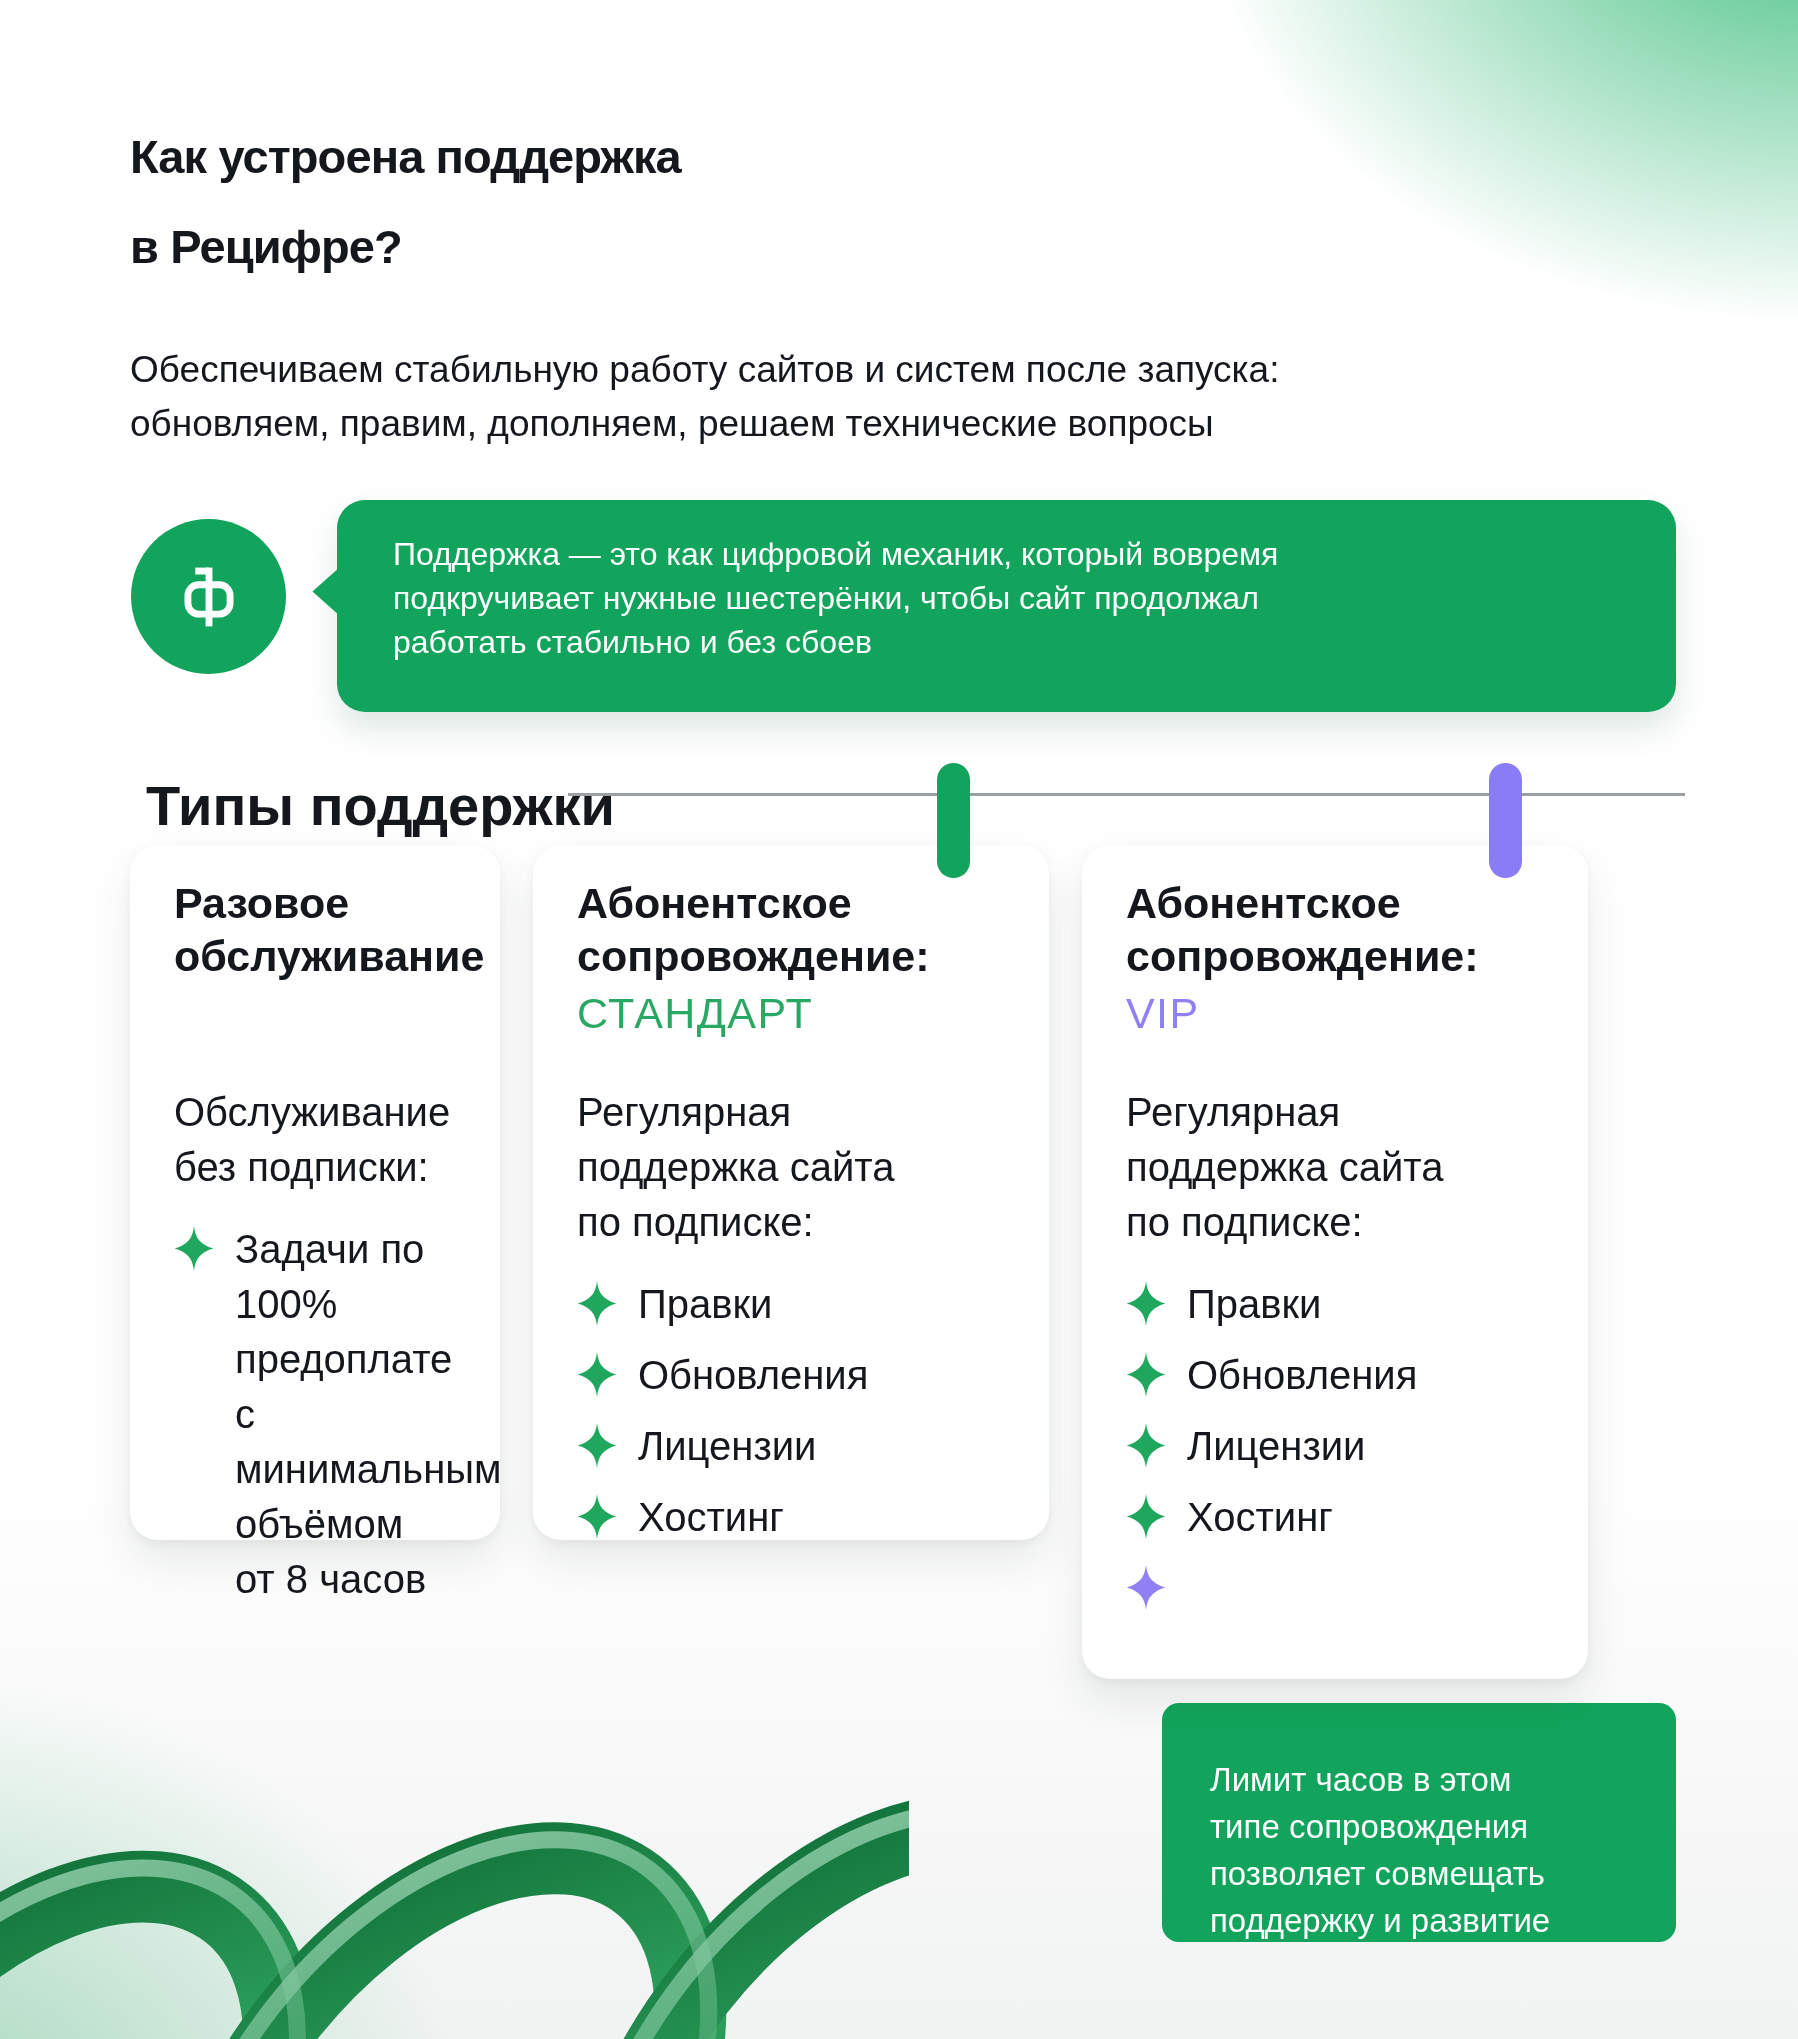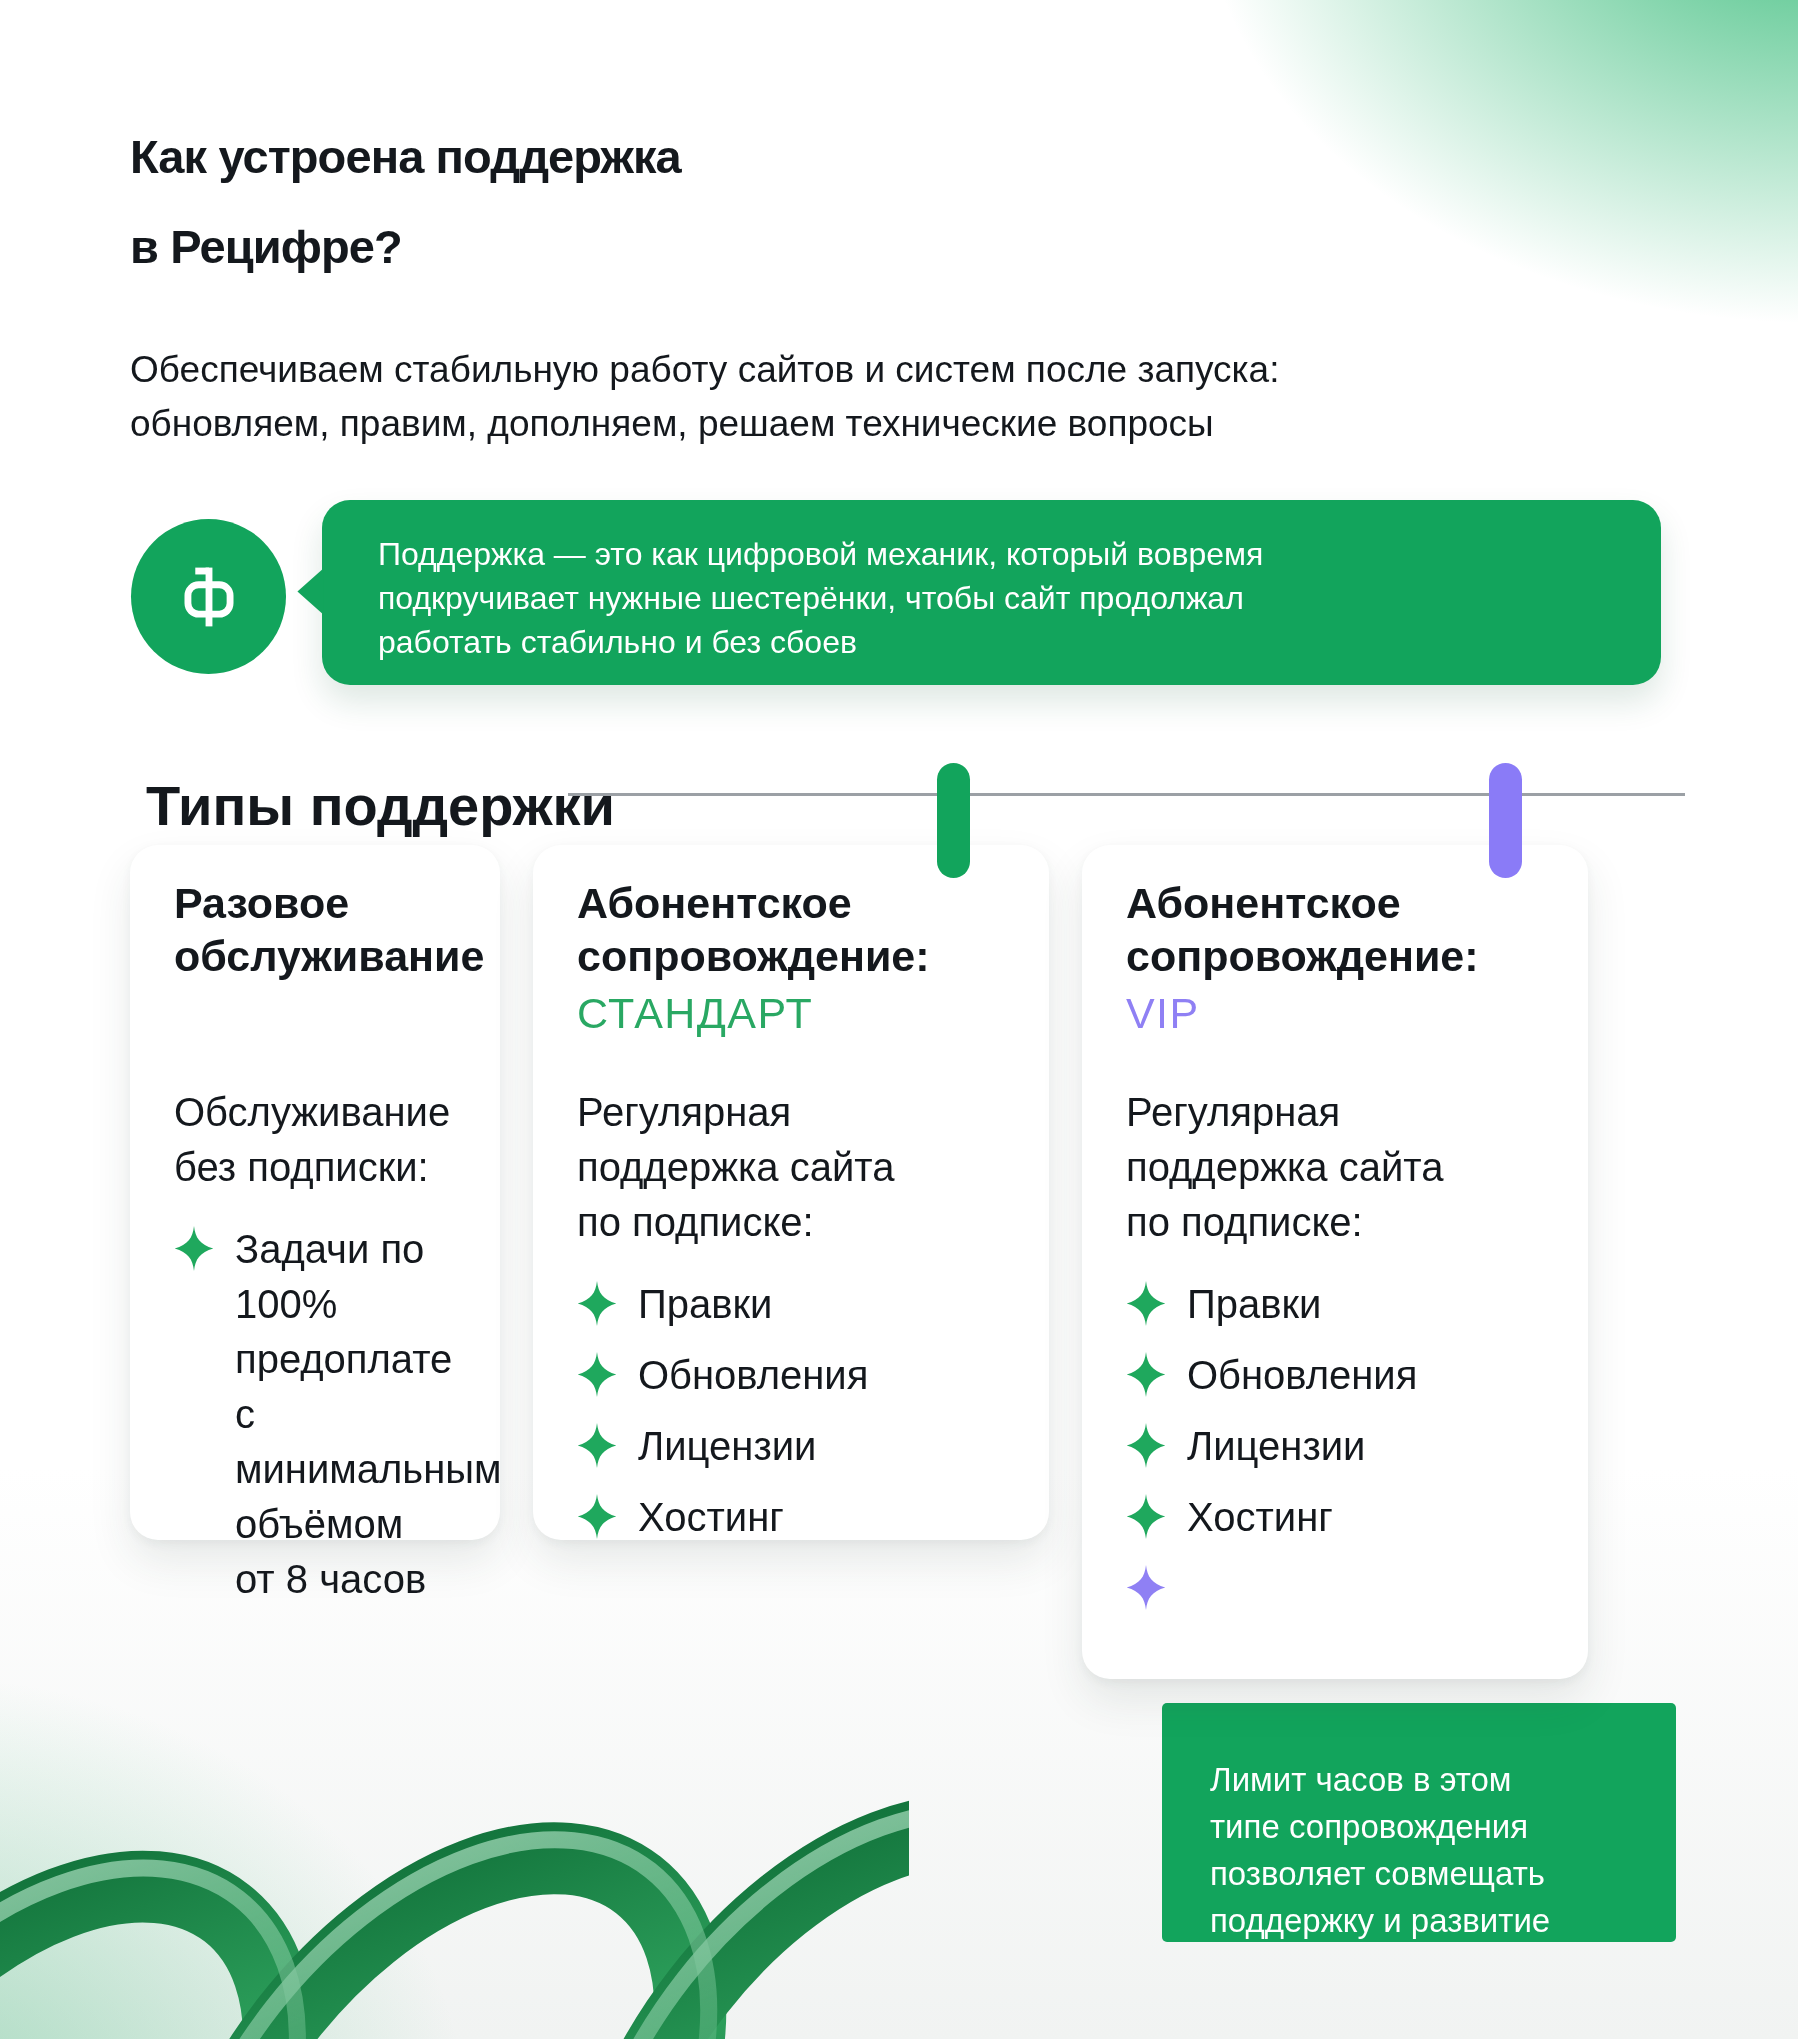--- a/index.html
+++ b/index.html
@@ -27,21 +27,21 @@
     font-size:37px;line-height:54px;font-weight:400;
     white-space:pre-line;
   }
 
   .logo-circle{
     position:absolute;left:131px;top:519px;width:155px;height:155px;
     background:var(--green,#12a45c);border-radius:50%;
     display:flex;align-items:center;justify-content:center;
   }
   .bubble{
-    position:absolute;left:322px;top:500px;width:1339px;height:185px;
+    position:absolute;left:337px;top:500px;width:1339px;height:212px;
     background:var(--green,#12a45c);border-radius:28px;
     box-shadow:0 17px 32px rgba(20,90,55,.14);
   }
   .bubble-tail{
     position:absolute;left:-24.6px;top:68px;width:26.5px;height:47px;
     background:var(--green,#12a45c);
     clip-path:polygon(100% 0,0 50%,100% 100%);
   }
   .bubble-text{
     margin:0;padding:32px 0 0 56px;
@@ -78,21 +78,21 @@
   .star-green{color:var(--star_green,#1fa85d);}
   .star-purple{color:var(--purple,#8f80f4);}
   .b-text{margin-left:21px;font-size:40px;line-height:55px;white-space:pre-line;}
 
   .pill{position:absolute;top:-82px;width:33px;height:115px;border-radius:17px;}
   .pill-green{left:404px;background:var(--green,#12a45c);}
   .pill-purple{left:407px;background:var(--pill_purple,#8a7bf7);}
 
   .callout{
     position:absolute;left:1162px;top:1703px;width:514px;height:239px;
-    background:var(--green,#12a45c);border-radius:5px;box-sizing:border-box;
+    background:var(--green,#12a45c);border-radius:17px;box-sizing:border-box;
     padding:53px 44px 0 48px;
   }
   .callout p{margin:0;color:#ffffff;font-size:33px;line-height:47px;white-space:pre-line;}
 </style>
 </head>
 <body>
 
 <div class="page">
 
   <div class="bg-top-right"></div>

